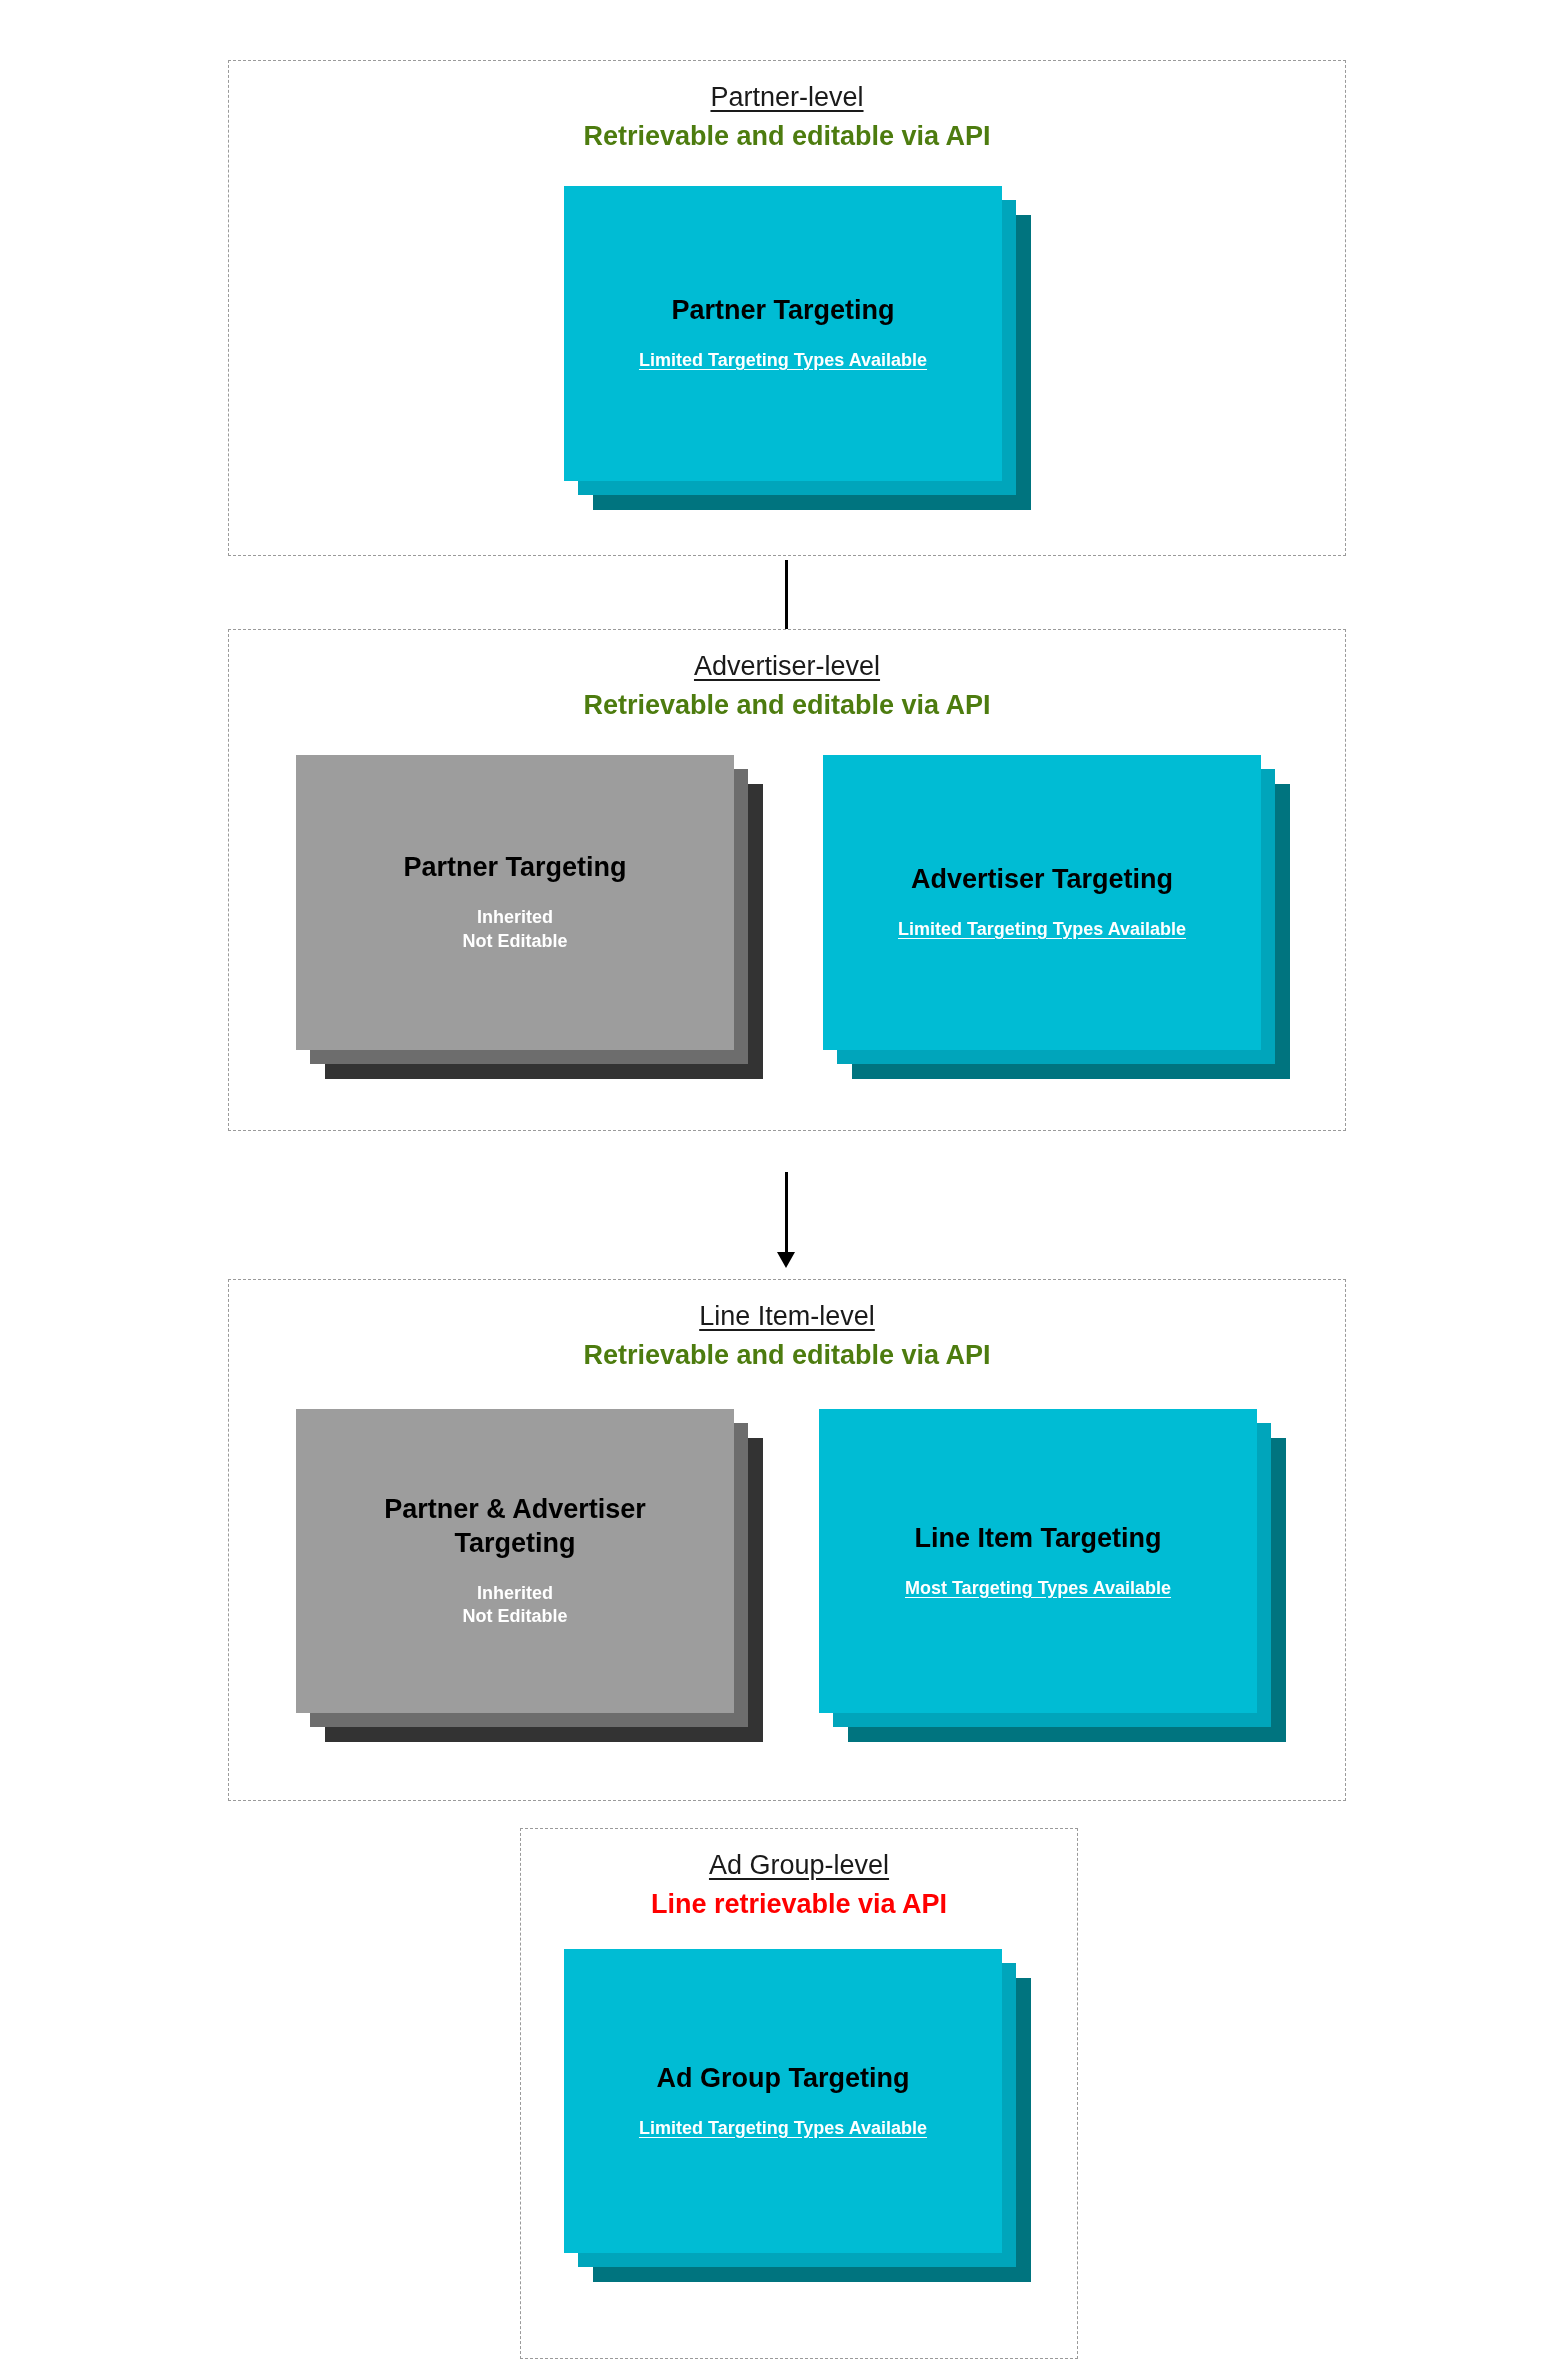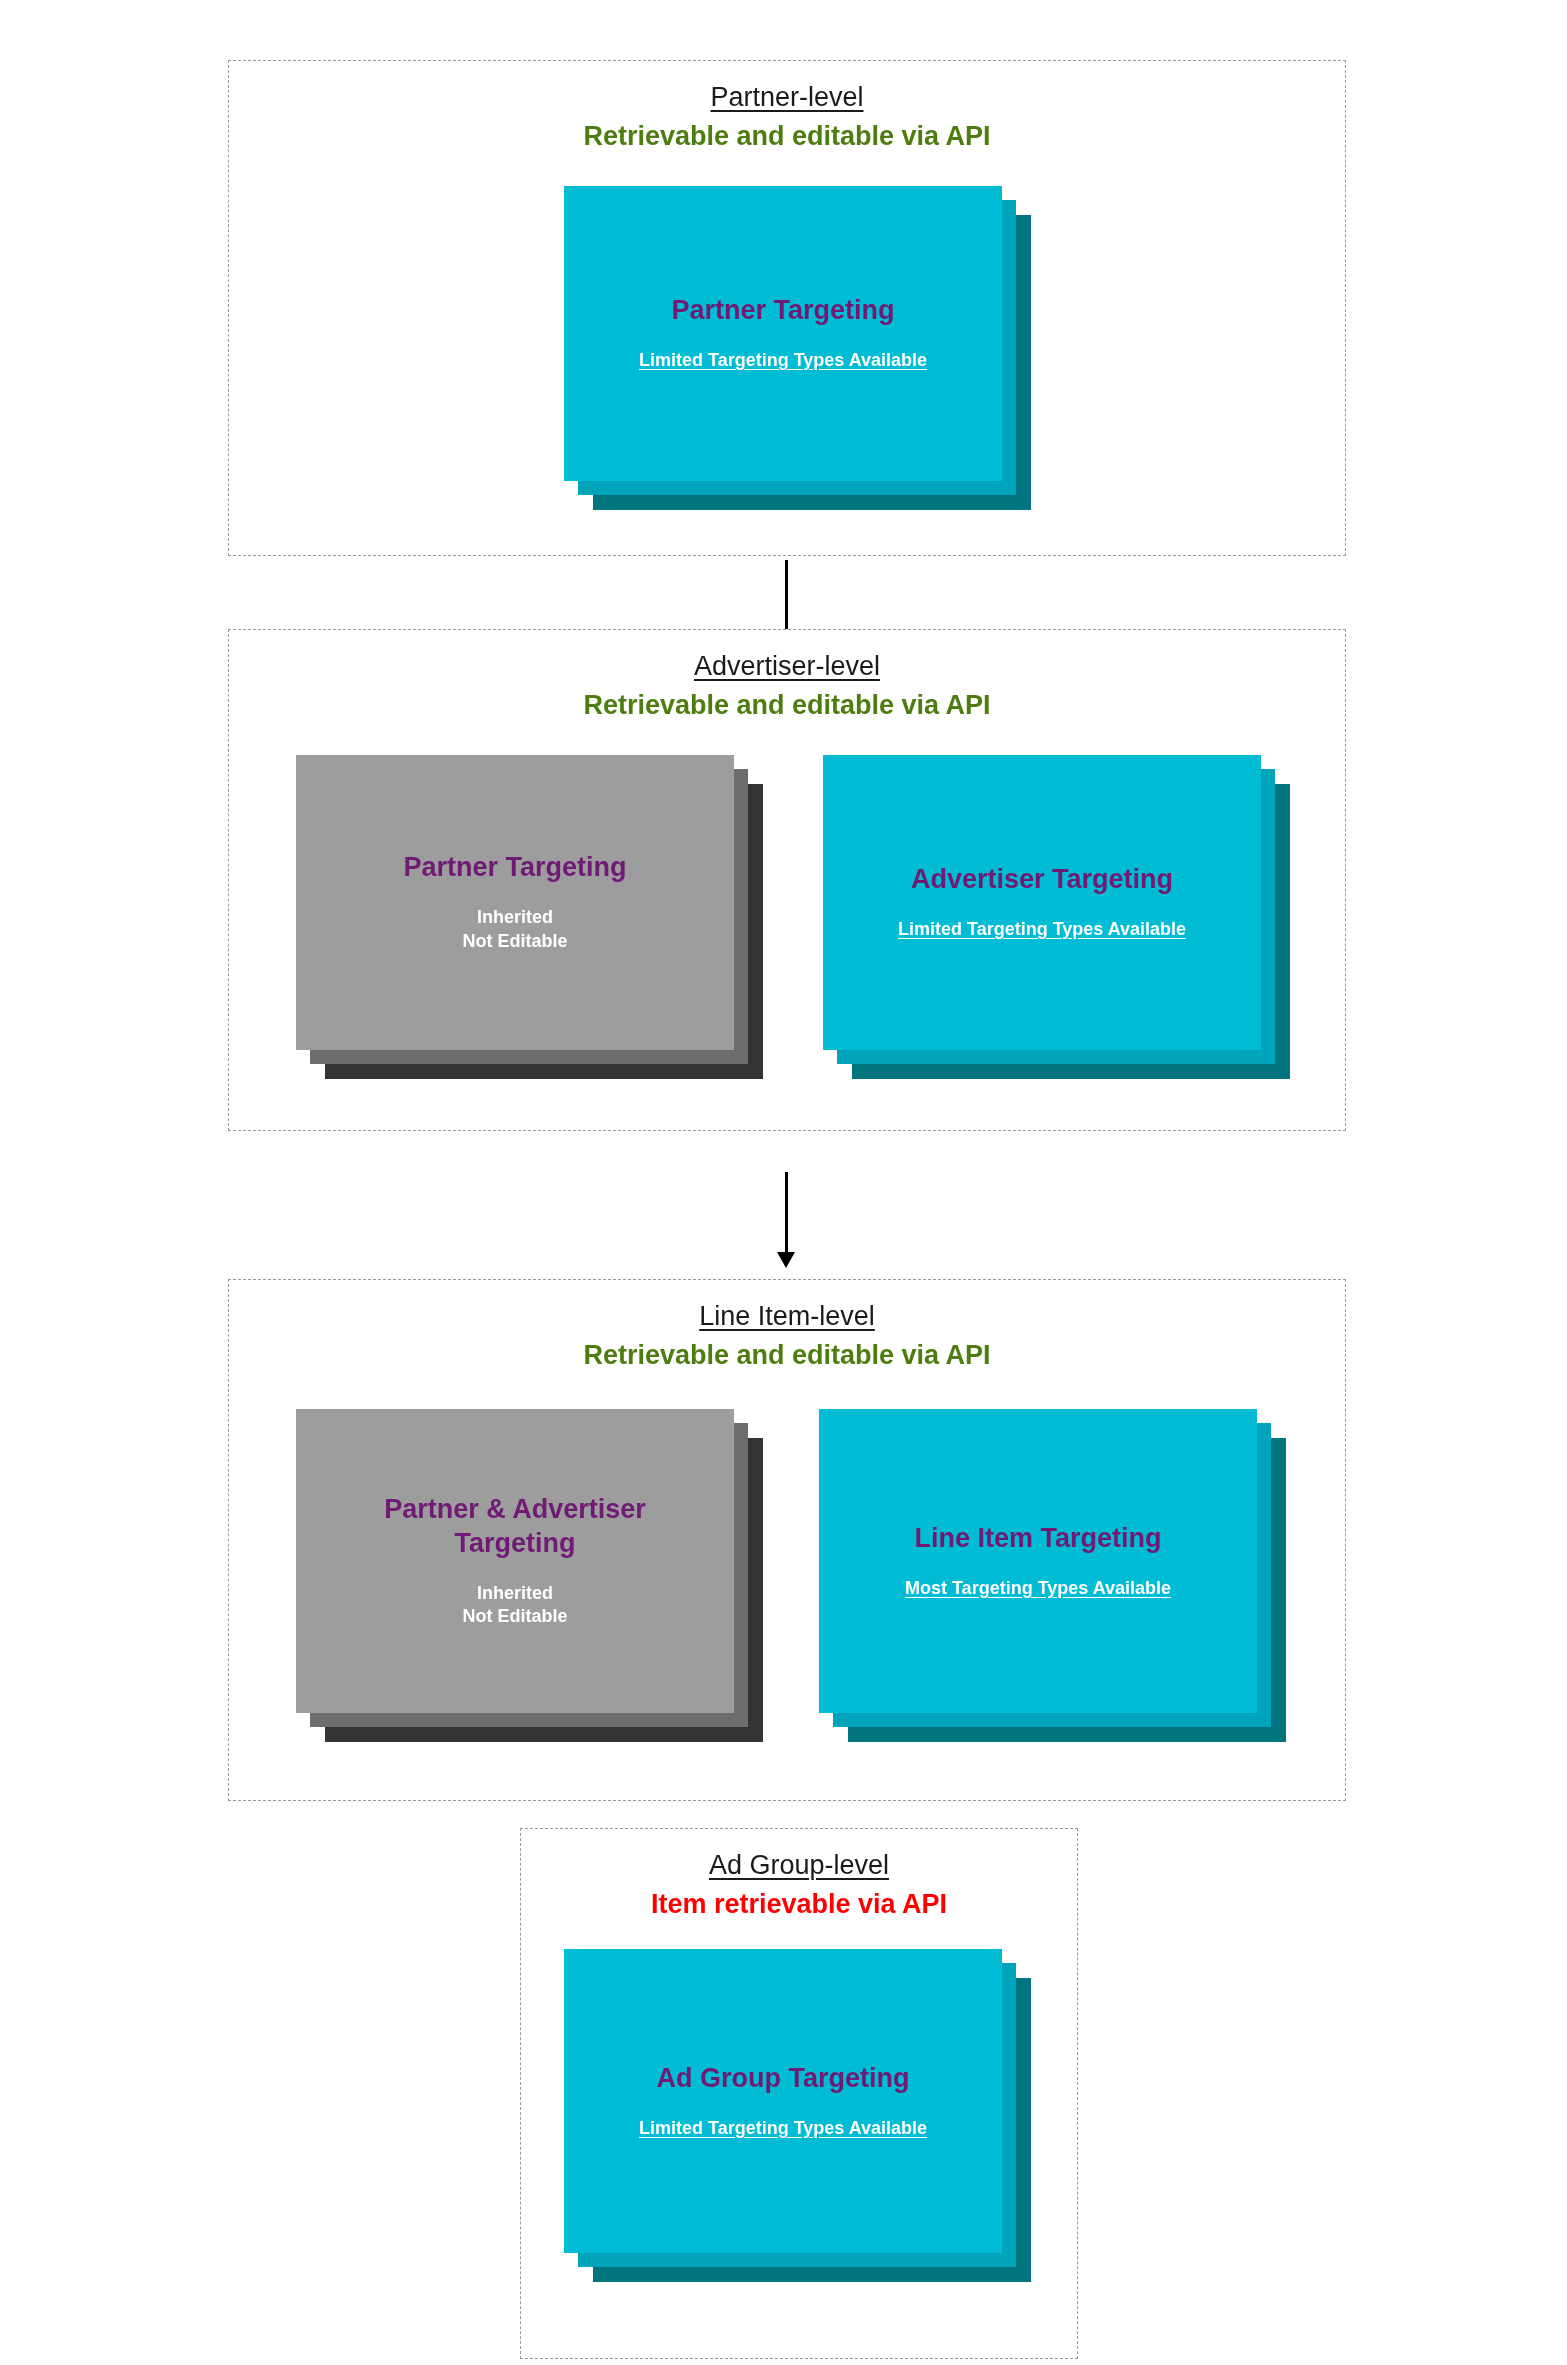--- a/index.html
+++ b/index.html
@@ -65,21 +65,21 @@
   .stack .layer.front {
     display: flex;
     flex-direction: column;
     align-items: center;
     justify-content: center;
     text-align: center;
   }
   .card-title {
     font-size: 27px;
     font-weight: bold;
-    color: #701a75;
+    color: #000000;
     line-height: 1.25;
     padding: 0 14.3px;
   }
   .card-note {
     font-size: 18px;
     font-weight: bold;
     color: #ffffff;
     line-height: 1.32;
     margin-top: 21.4px;
     padding: 0 14.3px;
@@ -189,21 +189,21 @@
       <div class="layer front" style="left:0px; top:0px; width:438px; height:304px; background:#00bcd4;">
         <div class="card-title">Line Item Targeting</div>
         <div class="card-note link">Most Targeting Types Available</div>
       </div>
     </div>
   </div>
 
   <div class="level" style="left:520px; top:1804px; width:558px; height:531px;">
     <div class="level-header">
       <div class="level-title">Ad Group-level</div>
-      <div class="level-sub warn">Item retrievable via API</div>
+      <div class="level-sub warn">Line retrievable via API</div>
     </div>
 
     <div class="stack" style="left:43px; top:120px; width:473px; height:357px;">
       <div class="layer back2" style="left:29px; top:29px; width:438px; height:304px; background:#00747f;"></div>
       <div class="layer back1" style="left:14.3px; top:14.3px; width:438px; height:304px; background:#00a5bb;"></div>
       <div class="layer front" style="left:0px; top:0px; width:438px; height:304px; background:#00bcd4;">
         <div class="card-title">Ad Group Targeting</div>
         <div class="card-note link">Limited Targeting Types Available</div>
       </div>
     </div>

